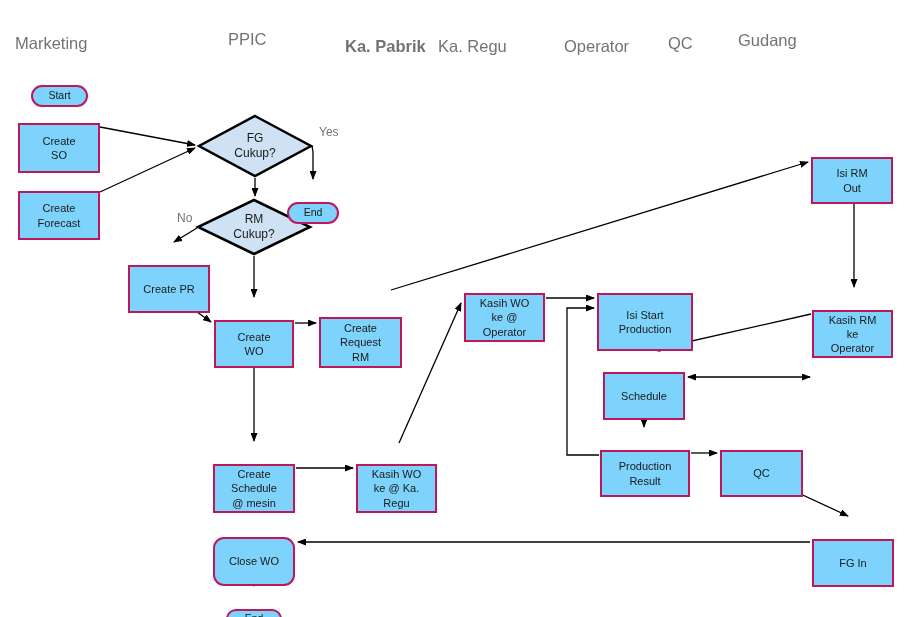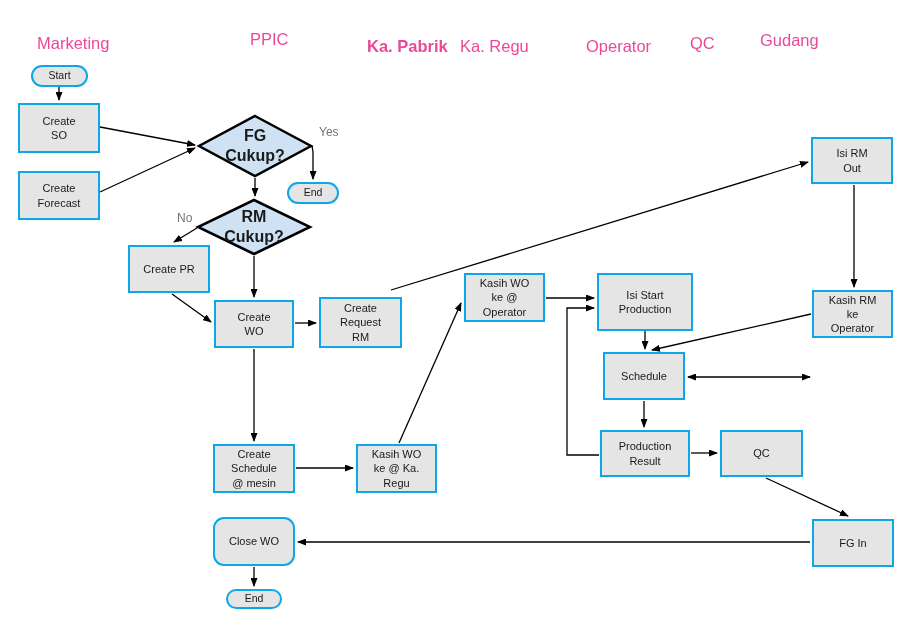--- a/index.html
+++ b/index.html
@@ -6,43 +6,43 @@
   #canvas{
     position:relative;
     width:913px;height:617px;
     background:#ffffff;
     font-family:"Liberation Sans",sans-serif;
     overflow:hidden;
   }
   #connector-layer{position:absolute;left:0;top:0;width:913px;height:617px;}
   .lane-label{
     position:absolute;
-    font-size:16.5px;color:#ec4899;
+    font-size:16.5px;color:#737373;
     white-space:nowrap;
-    margin-left:22px;
   }
   .node{
     position:absolute;
     box-sizing:border-box;
     display:flex;align-items:center;justify-content:center;
     text-align:center;
-    background:#e5e5e5;
-    border:2px solid #0ea5e9;
+    background:#7dd3fc;
+    border:2px solid #be185d;
     color:#1a1a1a;
     font-size:11px;line-height:1.28;
     white-space:pre-line;
+    margin-top:20px;
   }
   .stadium{border-radius:12px;font-size:10.5px;}
   .diamond-label{
     position:absolute;
     display:flex;align-items:center;justify-content:center;
     text-align:center;
-    color:#1a1a1a;font-size:16px;line-height:1.28;
+    color:#1a1a1a;font-size:12px;line-height:1.28;
     white-space:pre-line;
-    background:transparent;border:none;font-weight:bold;
+    background:transparent;border:none;
   }
   .edge-label{
     position:absolute;
     font-size:12px;color:#737373;
     white-space:nowrap;
   }
 </style>
 </head>
 <body>
 

